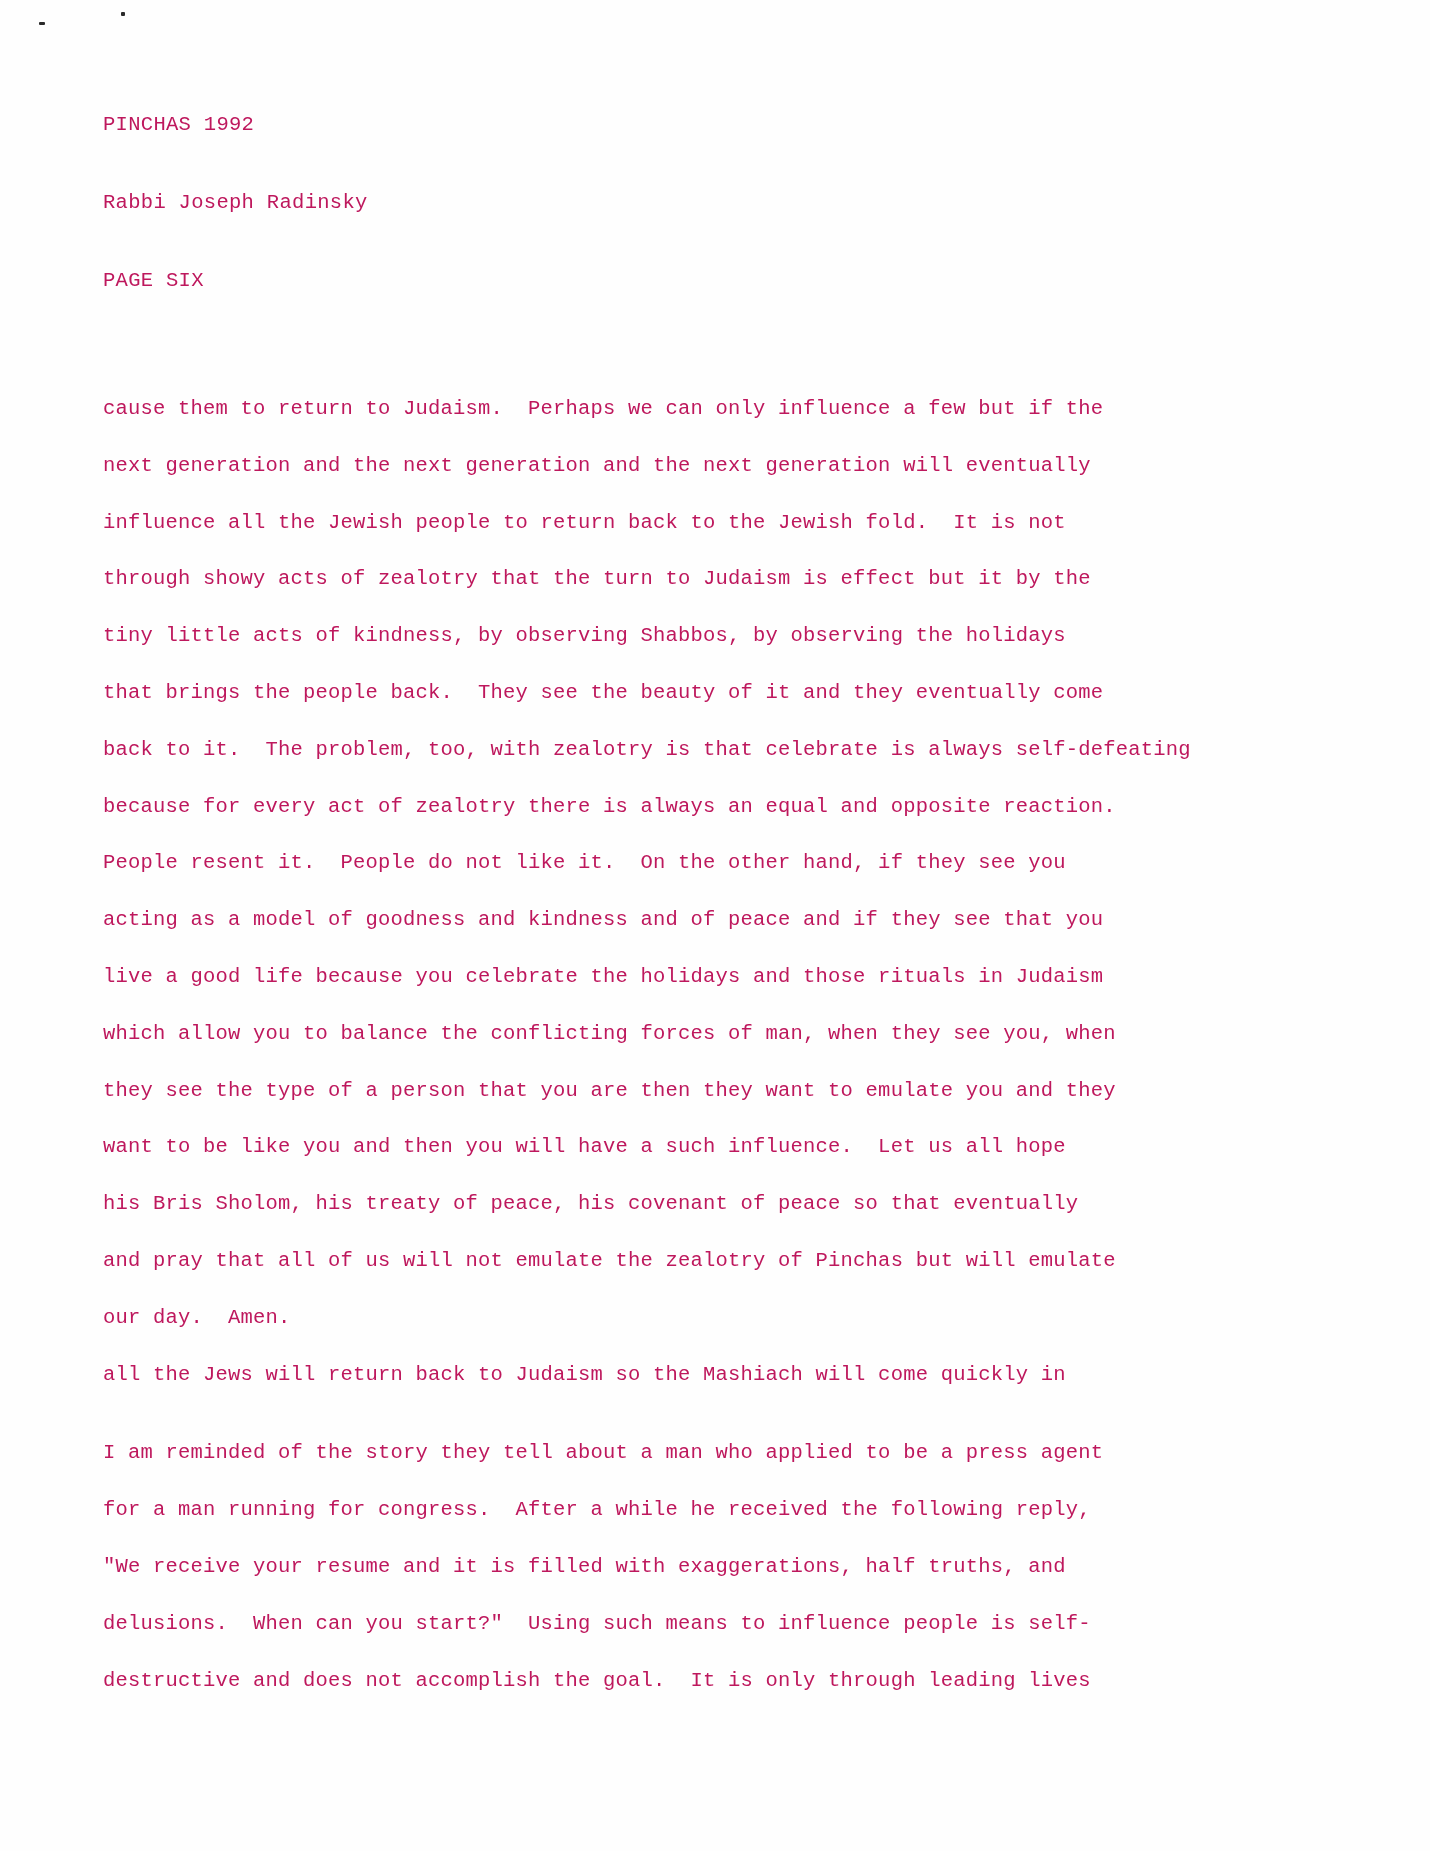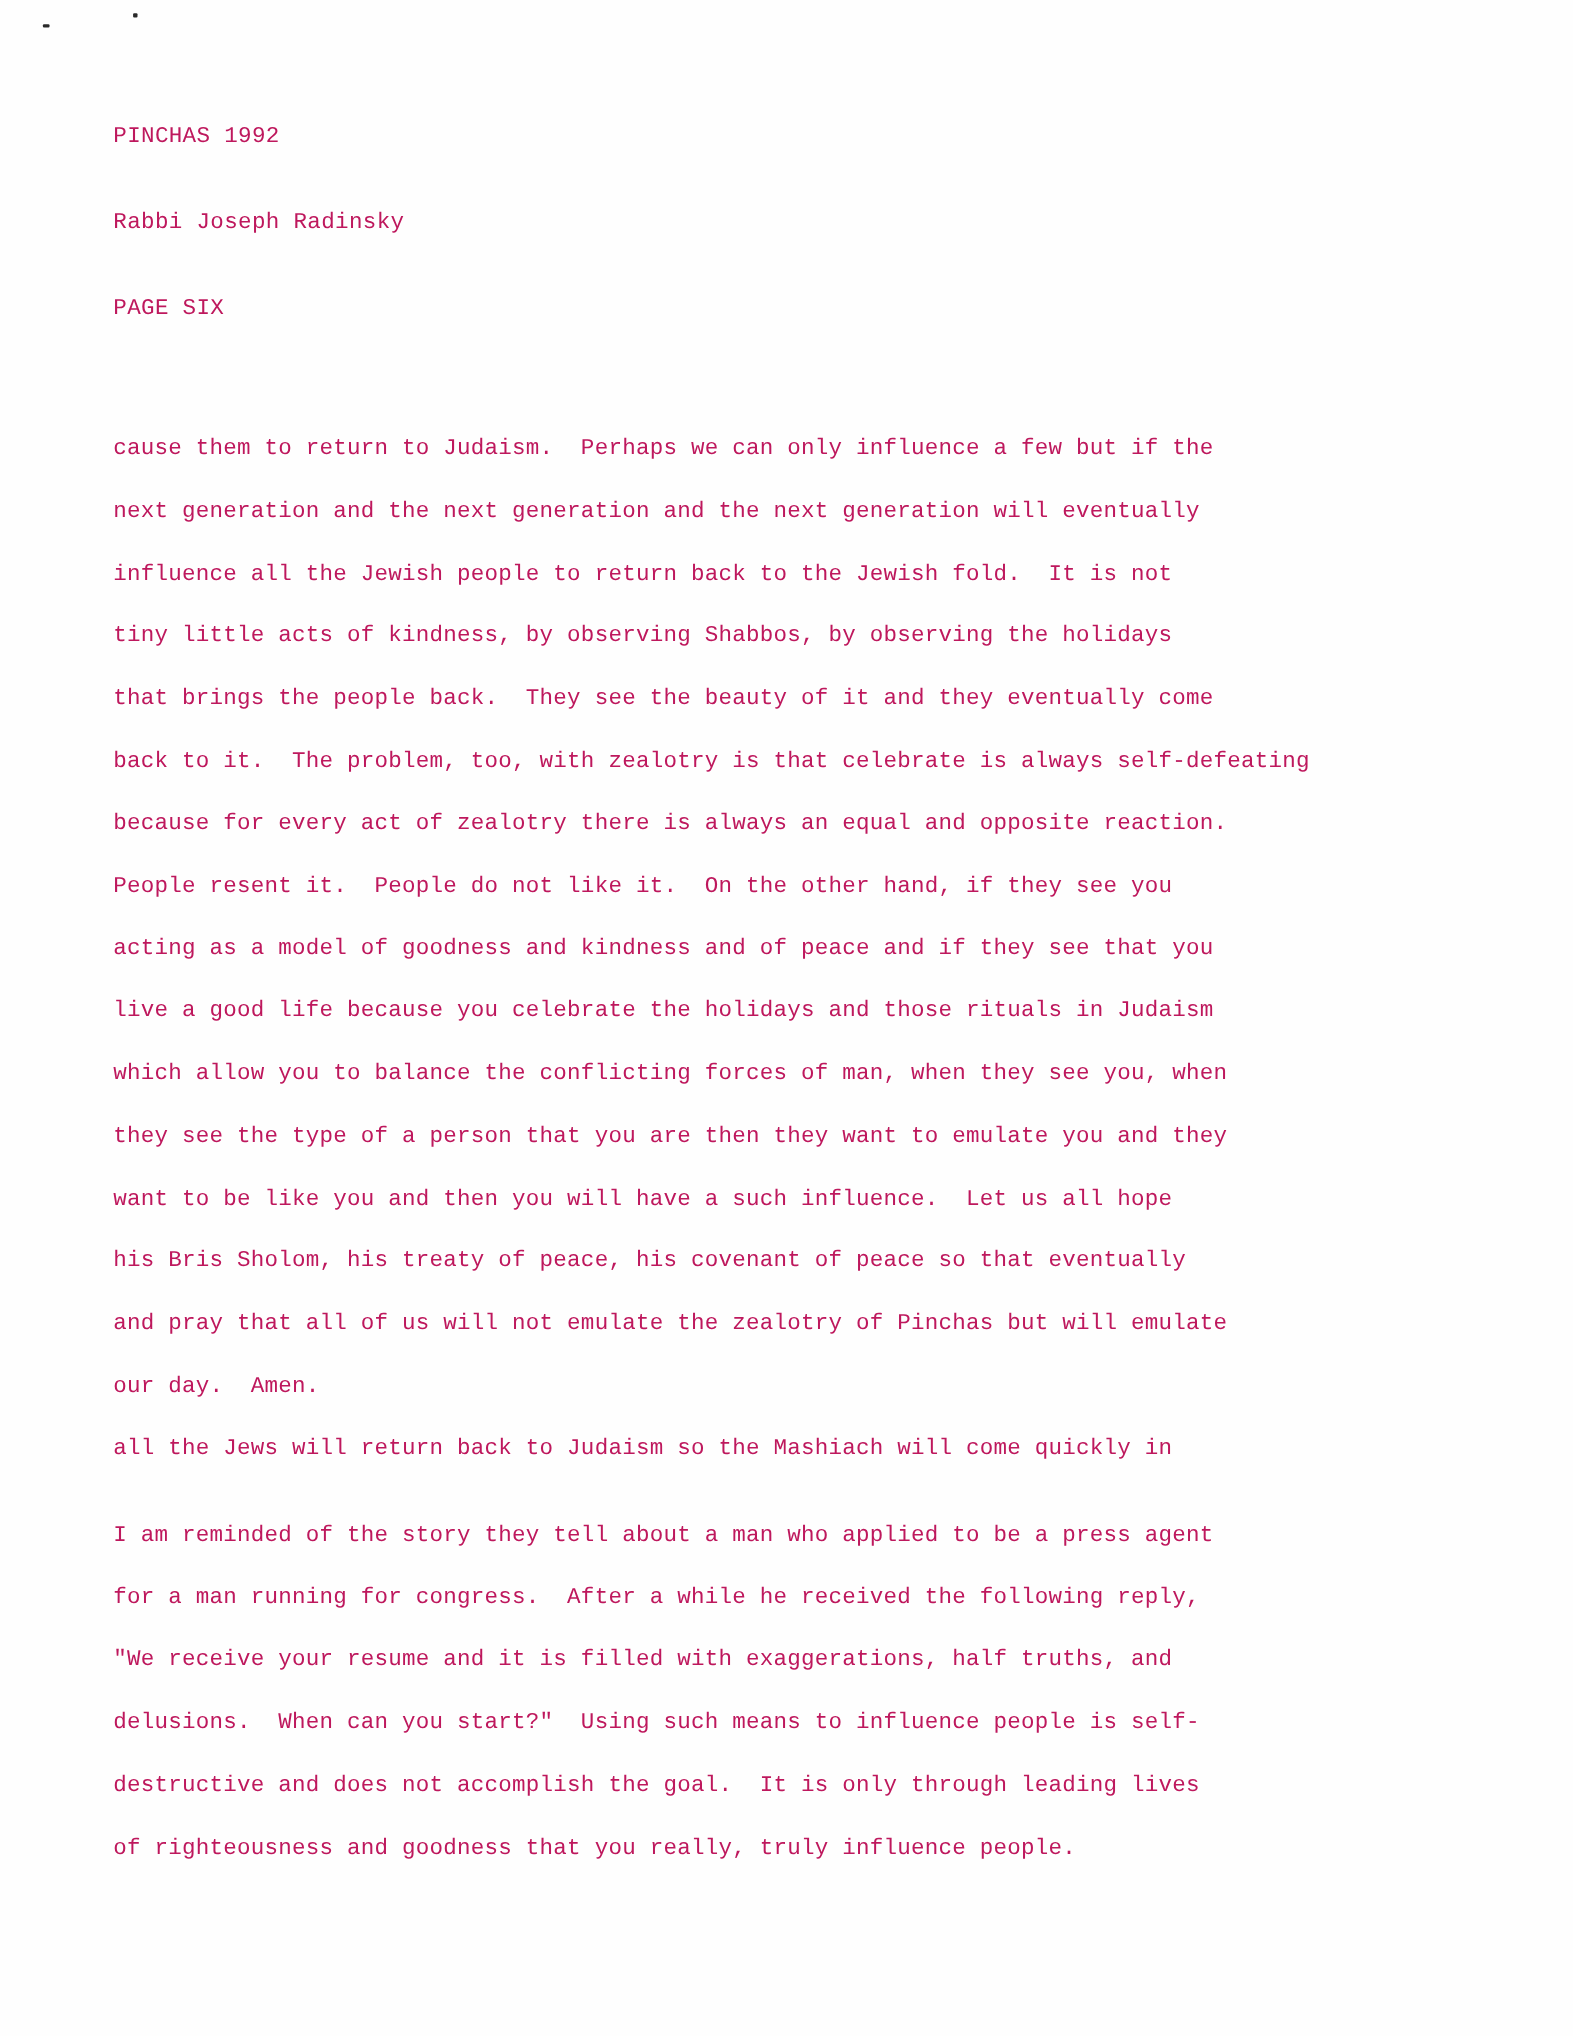--- a/index.html
+++ b/index.html
@@ -56,20 +56,21 @@
     <div>PINCHAS 1992</div>
     <div>Rabbi Joseph Radinsky</div>
     <div>PAGE SIX</div>
   </header>
 
   <main class="doc-body">
     <section class="para">
       <div class="bline">cause them to return to Judaism.  Perhaps we can only influence a few but if the</div>
       <div class="bline">next generation and the next generation and the next generation will eventually</div>
       <div class="bline">influence all the Jewish people to return back to the Jewish fold.  It is not</div>
+      <div class="bline">through showy acts of zealotry that the turn to Judaism is effect but it by the</div>
       <div class="bline">tiny little acts of kindness, by observing Shabbos, by observing the holidays</div>
       <div class="bline">that brings the people back.  They see the beauty of it and they eventually come</div>
       <div class="bline">back to it.  The problem, too, with zealotry is that celebrate is always self-defeating</div>
       <div class="bline">because for every act of zealotry there is always an equal and opposite reaction.</div>
       <div class="bline">People resent it.  People do not like it.  On the other hand, if they see you</div>
       <div class="bline">acting as a model of goodness and kindness and of peace and if they see that you</div>
       <div class="bline">live a good life because you celebrate the holidays and those rituals in Judaism</div>
       <div class="bline">which allow you to balance the conflicting forces of man, when they see you, when</div>
       <div class="bline">they see the type of a person that you are then they want to emulate you and they</div>
       <div class="bline">want to be like you and then you will have a such influence.  Let us all hope</div>
@@ -78,16 +79,15 @@
       <div class="bline">our day.  Amen.</div>
       <div class="bline">all the Jews will return back to Judaism so the Mashiach will come quickly in</div>
     </section>
 
     <section class="para">
       <div class="bline">I am reminded of the story they tell about a man who applied to be a press agent</div>
       <div class="bline">for a man running for congress.  After a while he received the following reply,</div>
       <div class="bline">"We receive your resume and it is filled with exaggerations, half truths, and</div>
       <div class="bline">delusions.  When can you start?"  Using such means to influence people is self-</div>
       <div class="bline">destructive and does not accomplish the goal.  It is only through leading lives</div>
-      <div class="bline">of righteousness and goodness that you really, truly influence people.</div>
     </section>
   </main>
 </div>
 
 </body></html>

